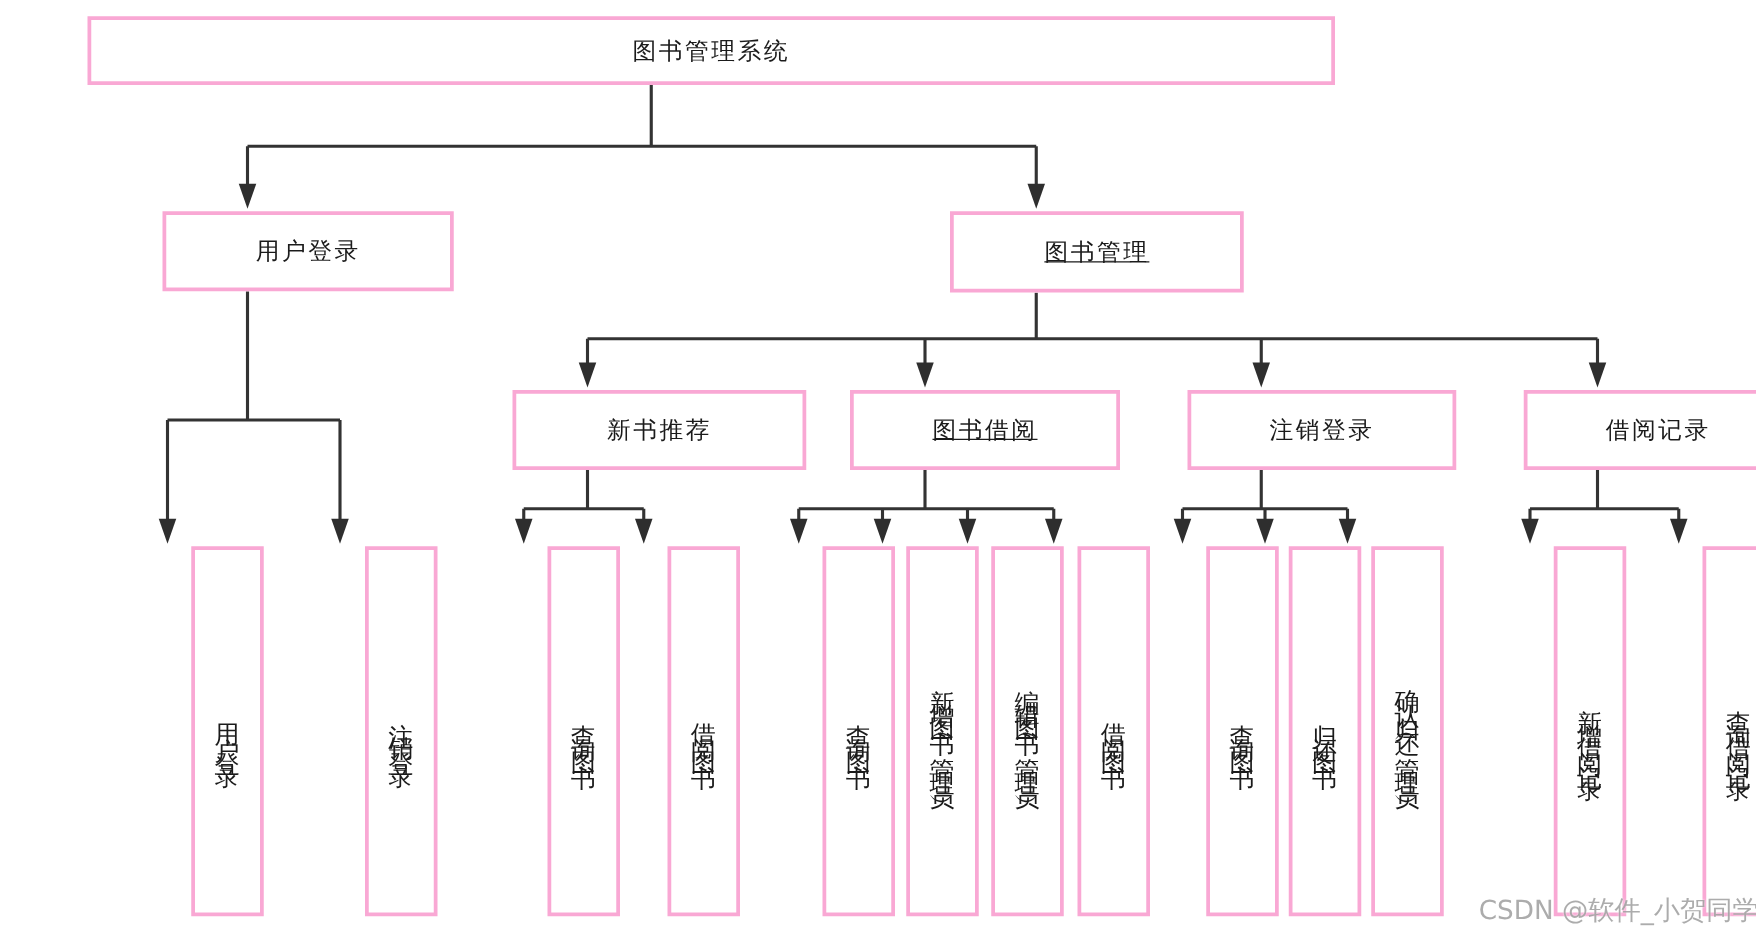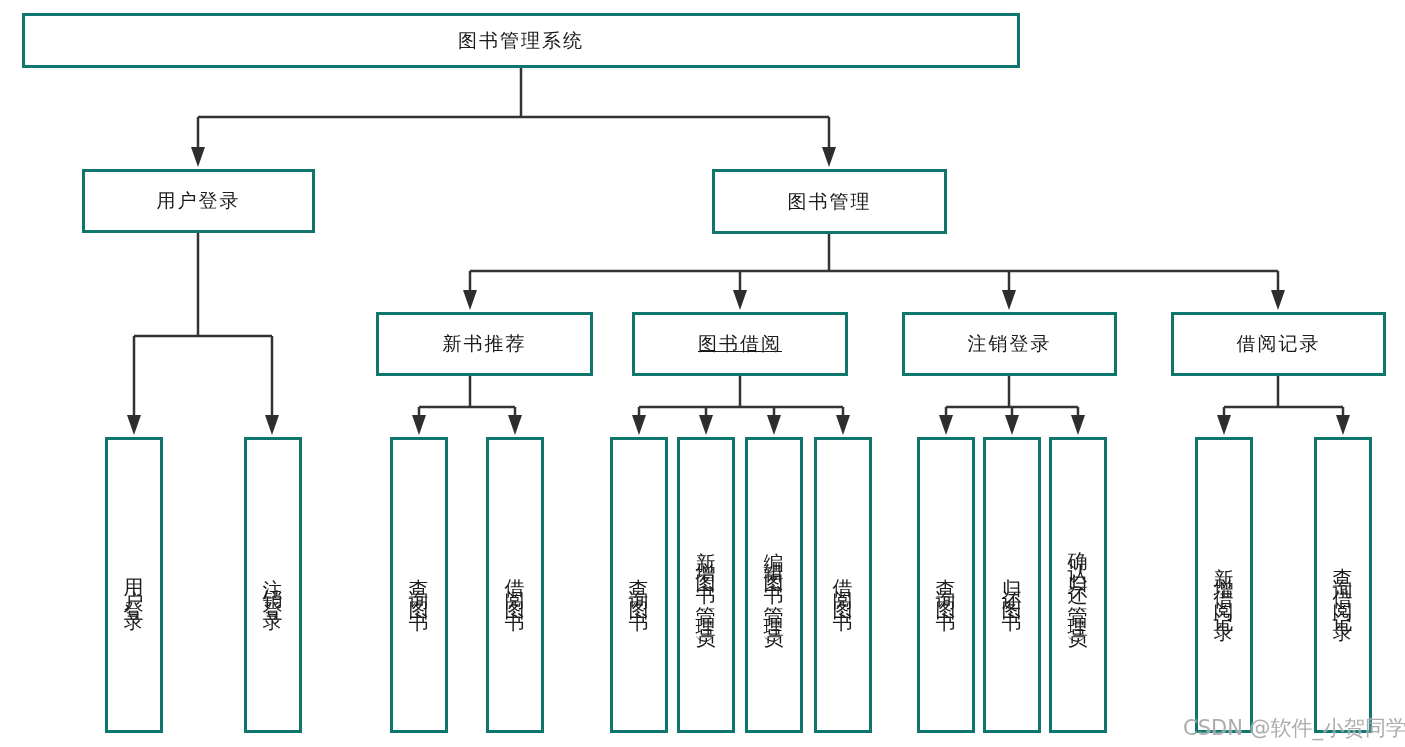--- a/index.html
+++ b/index.html
@@ -16,45 +16,46 @@
     overflow: hidden;
   }
   .wires {
     position: absolute;
     left: 0; top: 0;
     width: 1405px; height: 747px;
     pointer-events: none;
   }
   .node {
     position: absolute;
-    border: 3px solid #0f766e;
+    border: 3px solid #f9a8d4;
     background: #ffffff;
     box-sizing: border-box;
     display: flex;
     align-items: center;
     justify-content: center;
     color: #1b1b1b;
+    margin-left: 48px;
   }
   .node.h .lbl {
     font-size: 19px;
     letter-spacing: 2px;
     white-space: nowrap;
   }
   .node.v .lbl {
     writing-mode: vertical-rl;
     text-orientation: mixed;
     font-size: 20px;
     letter-spacing: 11px;
     line-height: 1;
     white-space: nowrap;
   }
   .root-box     { left: 22px;   top: 13px;  width: 998px; height: 55px; }
   .user-login   { left: 82px;   top: 169px; width: 233px; height: 64px; }
-  .book-mgmt    { left: 712px;  top: 169px; width: 235px; height: 65px; }
-  .new-book-rec { left: 376px;  top: 312px; width: 217px; height: 64px; }
+  .book-mgmt    { left: 712px;  top: 169px; width: 235px; height: 65px; text-decoration: underline; }
+  .new-book-rec { left: 362px;  top: 312px; width: 235px; height: 64px; }
   .book-borrow  { left: 632px;  top: 312px; width: 216px; height: 64px; text-decoration: underline; }
   .cur-borrow   { left: 902px;  top: 312px; width: 215px; height: 64px; }
   .borrow-rec   { left: 1171px; top: 312px; width: 215px; height: 64px; }
   .leaf { top: 437px; width: 58px; height: 296px; border-width: 3px; }
   .lf1  { left: 105px; }
   .lf2  { left: 244px; }
   .lf3  { left: 390px; }
   .lf4  { left: 486px; }
   .lf5  { left: 610px; }
   .lf6  { left: 677px; }

